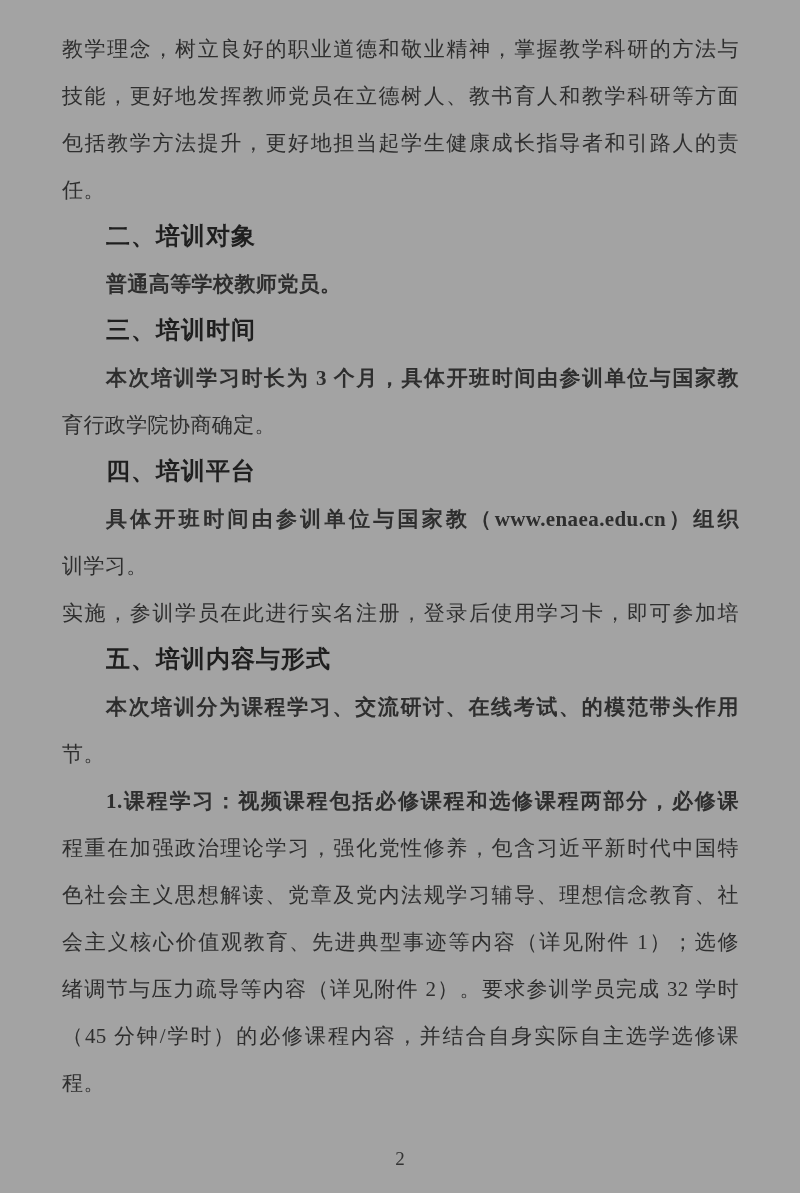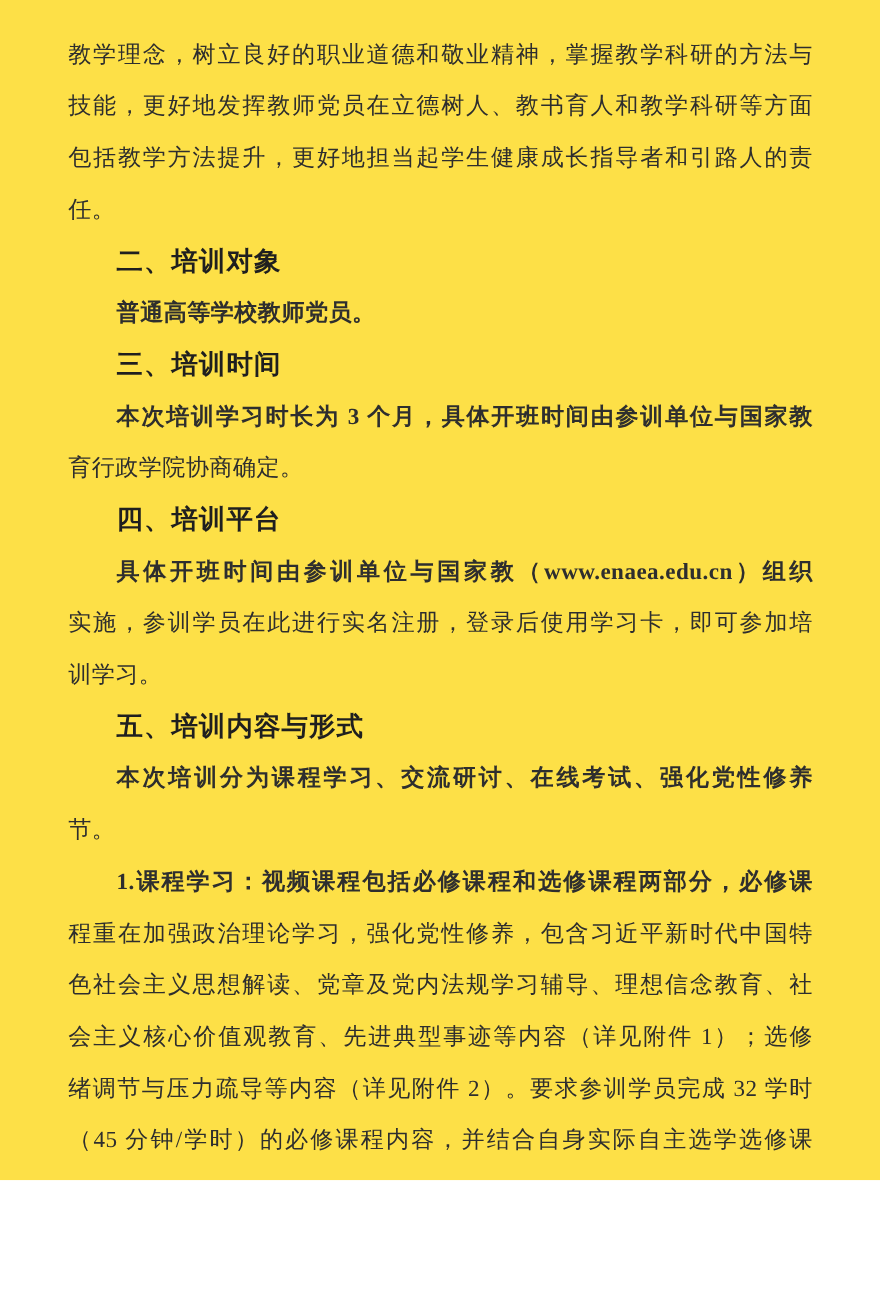--- a/index.html
+++ b/index.html
@@ -3,22 +3,22 @@
 <meta charset="utf-8">
 <style>
   html, body {
     margin: 0;
     padding: 0;
     background: #ffffff;
   }
   .page {
     position: relative;
     width: 800px;
-    height: 1073px;
-    background: #fde047;
+    height: 1193px;
+    background: #a3a3a3;
     overflow: hidden;
     font-family: "Liberation Serif", "DejaVu Serif", serif;
     color: #2e2e2e;
   }
   .content {
     position: absolute;
     left: 62px;
     right: 61px;
     top: 26px;
   }
@@ -32,21 +32,21 @@
   }
   .line.fill {
     text-align: justify;
     text-align-last: justify;
   }
   .line.indent {
     padding-left: 44px;
     font-weight: bold;
   }
   .line.heading {
-    font-family: Liberation Sans, sans-serif;
+    font-family: Liberation Mono, monospace;
     font-weight: bold;
     font-size: 24px;
     color: #1f1f1f;
     padding-left: 44px;
     letter-spacing: 1px;
   }
   .page-number {
     position: absolute;
     left: 0;
     right: 0;
@@ -66,24 +66,24 @@
       <div class="line body fill">技能，更好地发挥教师党员在立德树人、教书育人和教学科研等方面</div>
       <div class="line body fill">包括教学方法提升，更好地担当起学生健康成长指导者和引路人的责</div>
       <div class="line body">任。</div>
       <div class="line heading">二、培训对象</div>
       <div class="line body indent">普通高等学校教师党员。</div>
       <div class="line heading">三、培训时间</div>
       <div class="line body indent fill">本次培训学习时长为 3 个月，具体开班时间由参训单位与国家教</div>
       <div class="line body">育行政学院协商确定。</div>
       <div class="line heading">四、培训平台</div>
       <div class="line body indent fill">具体开班时间由参训单位与国家教（www.enaea.edu.cn）组织</div>
+      <div class="line body">训学习。</div>
       <div class="line body fill">实施，参训学员在此进行实名注册，登录后使用学习卡，即可参加培</div>
-      <div class="line body">训学习。</div>
       <div class="line heading">五、培训内容与形式</div>
-      <div class="line body indent fill">本次培训分为课程学习、交流研讨、在线考试、强化党性修养</div>
+      <div class="line body indent fill">本次培训分为课程学习、交流研讨、在线考试、的模范带头作用</div>
       <div class="line body">节。</div>
       <div class="line body indent fill">1.课程学习：视频课程包括必修课程和选修课程两部分，必修课</div>
       <div class="line body fill">程重在加强政治理论学习，强化党性修养，包含习近平新时代中国特</div>
       <div class="line body fill">色社会主义思想解读、党章及党内法规学习辅导、理想信念教育、社</div>
       <div class="line body fill">会主义核心价值观教育、先进典型事迹等内容（详见附件 1）；选修</div>
       <div class="line body fill">绪调节与压力疏导等内容（详见附件 2）。要求参训学员完成 32 学时</div>
       <div class="line body fill">（45 分钟/学时）的必修课程内容，并结合自身实际自主选学选修课</div>
       <div class="line body">程。</div>
     </div>
   <div class="page-number">2</div>

